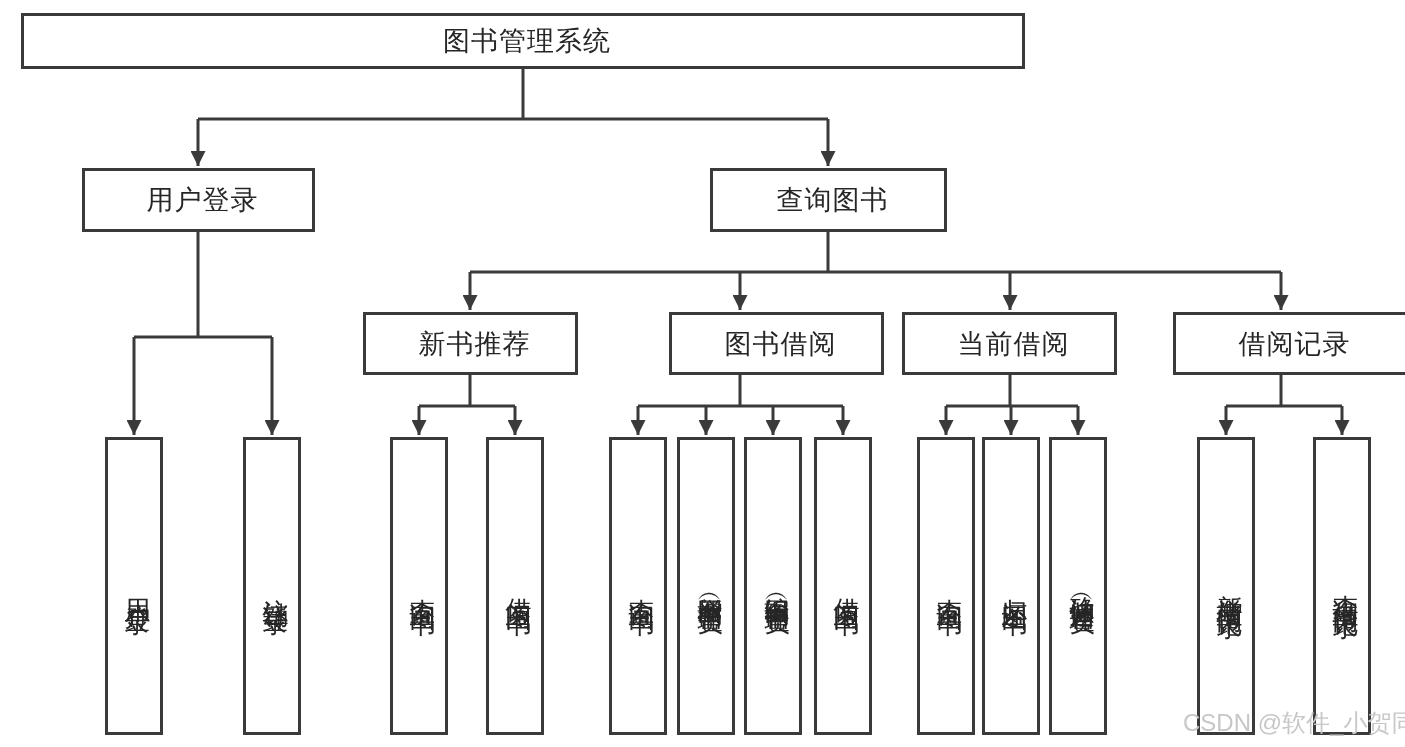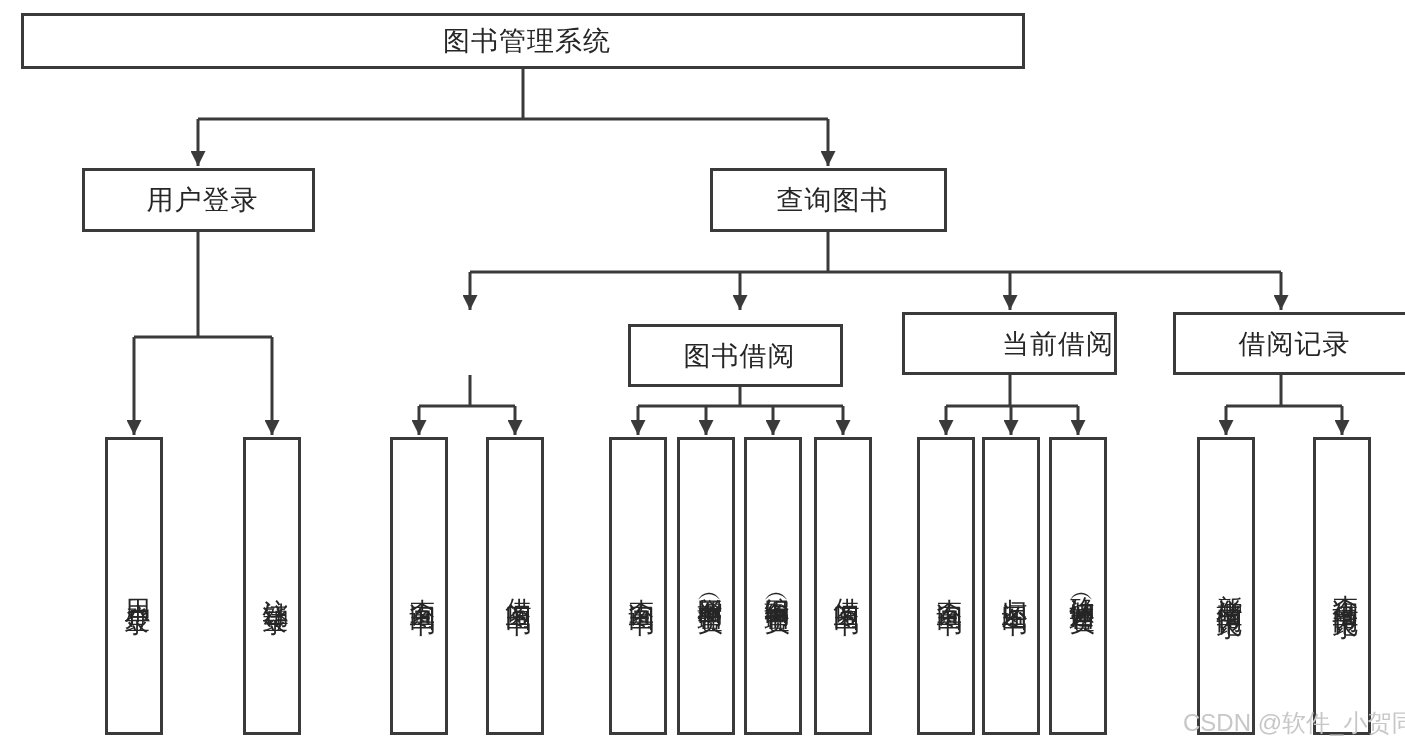--- a/index.html
+++ b/index.html
@@ -105,24 +105,27 @@
     <span>图书管理系统</span>
   </div>
 
   <div class="node hnode lvl2" style="left:82px;width:233px;">
     <span>用户登录</span>
   </div>
   <div class="node hnode lvl2" style="left:710px;width:237px;">
     <span>查询图书</span>
   </div>
 
-  <div class="node hnode lvl3" style="left:628px;width:215px;margin-top:12px;">
+  <div class="node hnode lvl3" style="left:363px;width:215px;">
+    <span>新书推荐</span>
+  </div>
+  <div class="node hnode lvl3" style="left:669px;width:215px;">
     <span>图书借阅</span>
   </div>
-  <div class="node hnode lvl3" style="left:902px;width:215px;justify-content:flex-end;">
+  <div class="node hnode lvl3" style="left:902px;width:215px;">
     <span>当前借阅</span>
   </div>
   <div class="node hnode lvl3" style="left:1173px;width:235px;">
     <span>借阅记录</span>
   </div>
 
   <div class="node leaf" style="left:105px;">
     <span class="vtext">用户登录</span>
   </div>
   <div class="node leaf" style="left:243px;">

